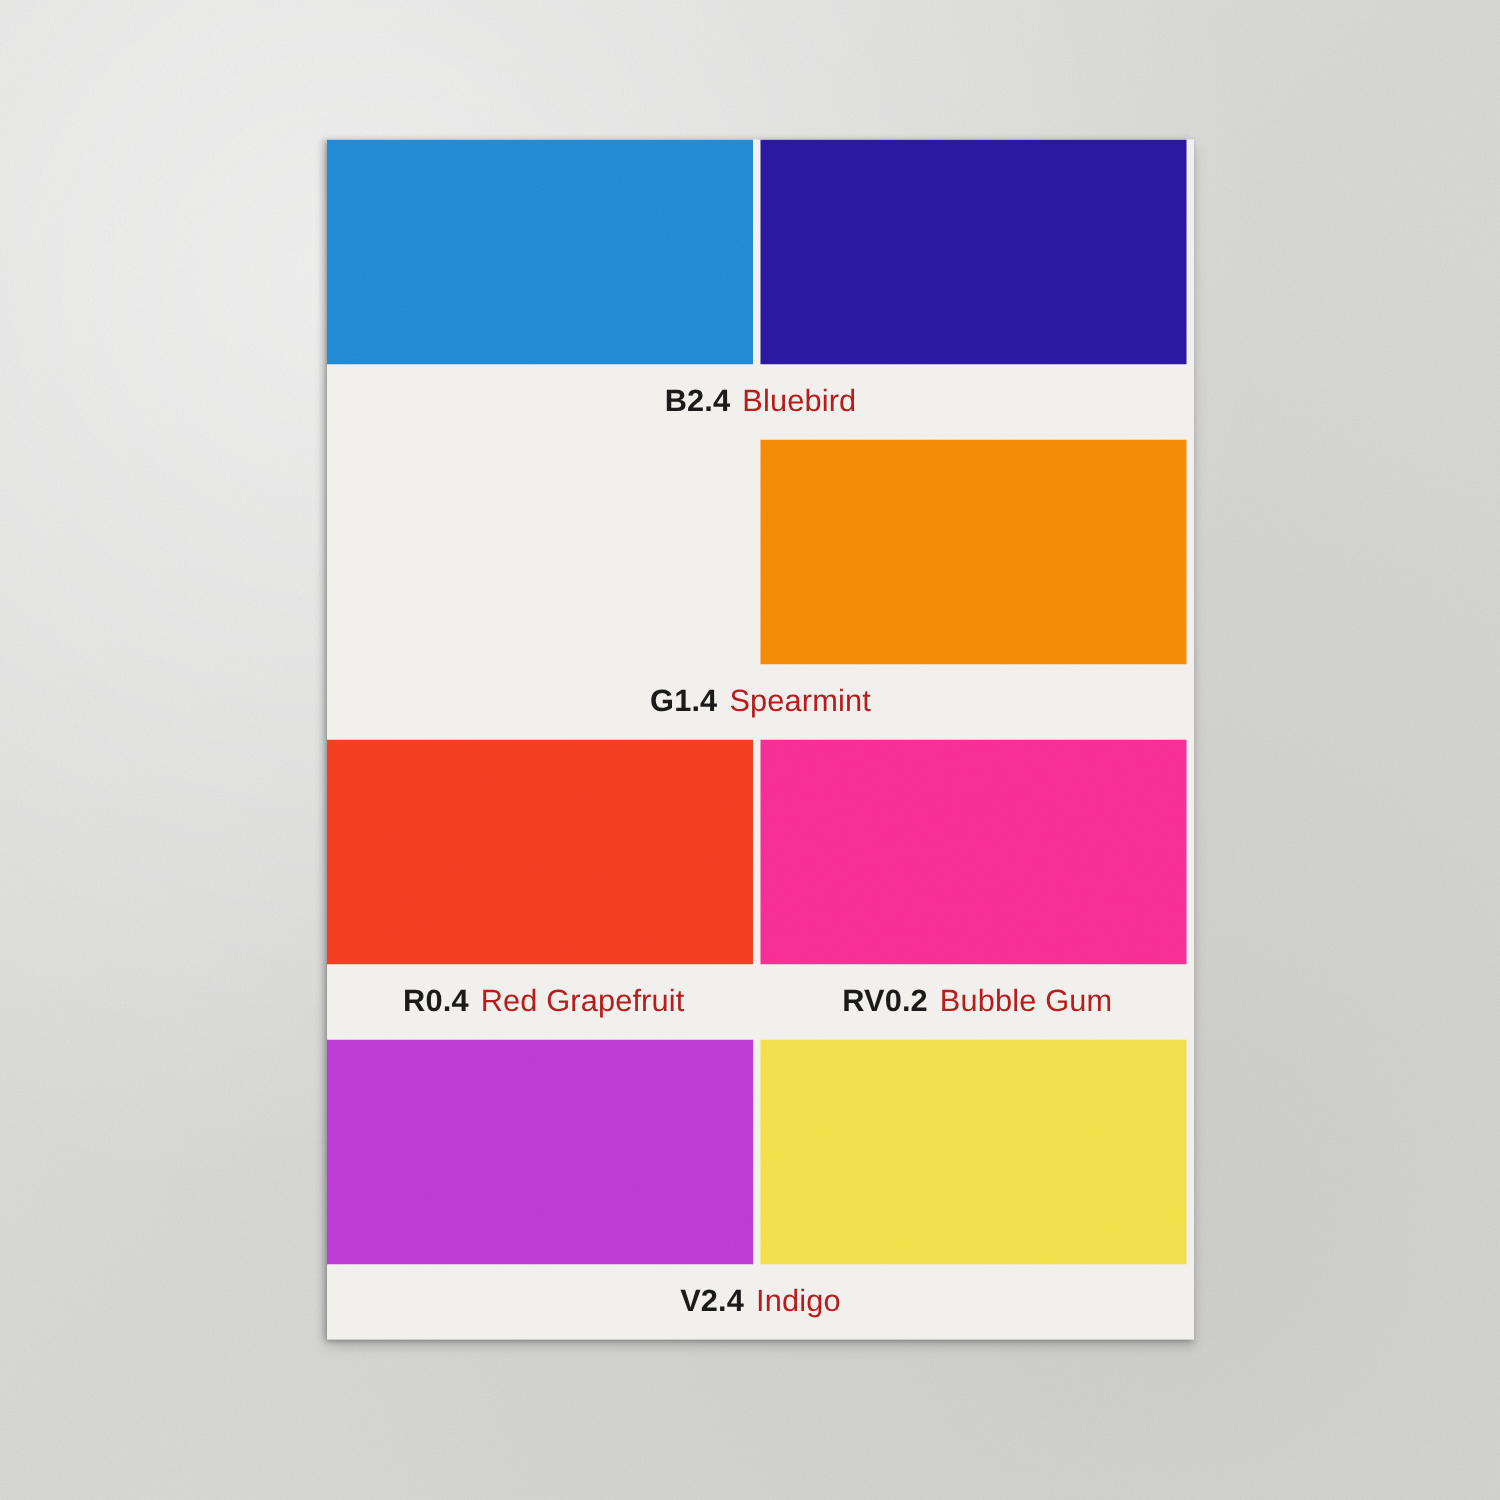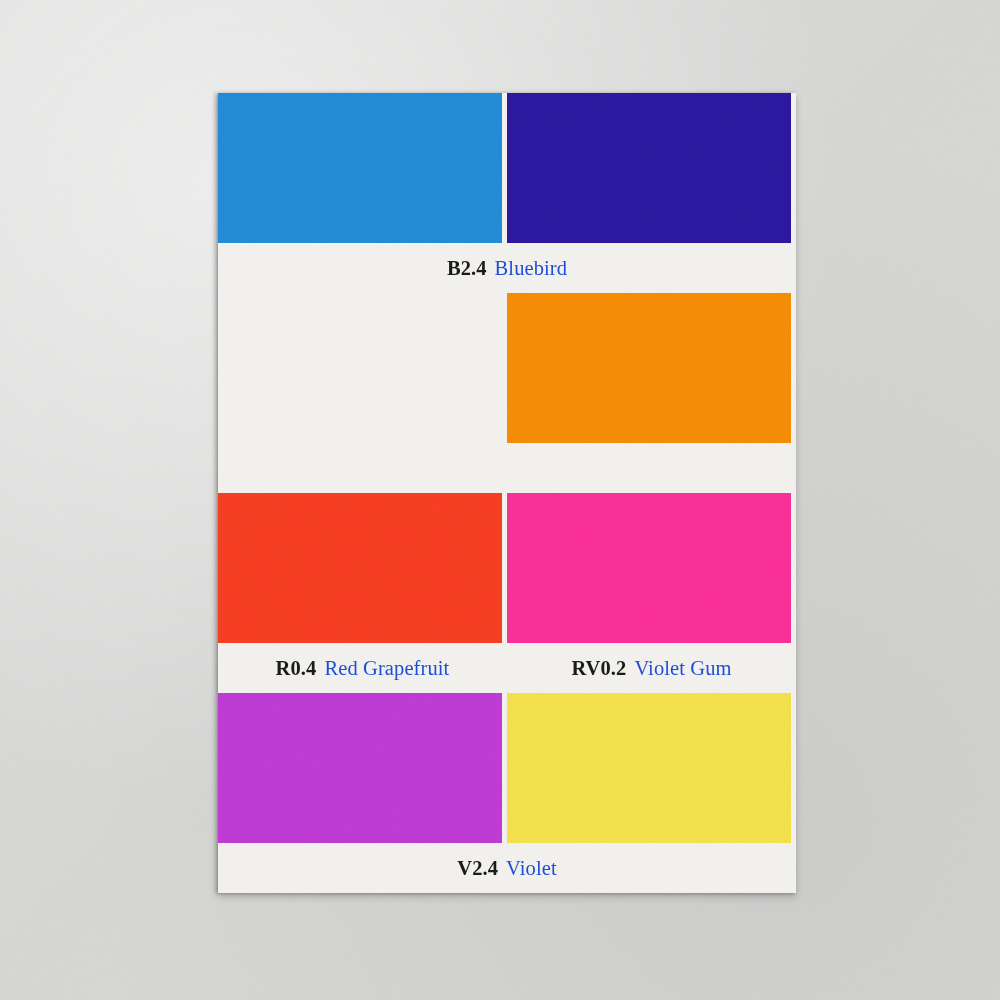--- a/index.html
+++ b/index.html
@@ -41,21 +41,20 @@
     width: 578px;
     height: 800px;
     background: #f2f1ee;
     box-shadow:
       -3px 0 4px rgba(90,90,90,0.30),
       0 4px 7px rgba(90,90,90,0.32),
       -1px 1px 2px rgba(110,110,110,0.35);
     overflow: hidden;
     display: flex;
     flex-direction: column;
-    font-family: Liberation Serif, serif;
   }
 
   .row {
     display: flex;
     flex-direction: column;
   }
 
   
   .swatch-pair {
     display: flex;
@@ -97,21 +96,21 @@
     font-size: 20.5px;
     letter-spacing: 0.1px;
     white-space: nowrap;
   }
   .label-code {
     font-weight: 700;
     color: #1b1b1b;
   }
   .label-name {
     font-weight: 400;
-    color: #1d4ed8;
+    color: #b91c1c;
   }
 
   
   .card-grain {
     position: absolute;
     inset: 0;
     opacity: 0.30;
     mix-blend-mode: multiply;
     pointer-events: none;
     z-index: 5;
@@ -169,20 +168,24 @@
           <rect width="100%" height="100%" filter="url(#n1)"></rect>
         </svg>
       </div>
       <div class="swatch right" style="background-color: rgb(245, 138, 6);">
         <svg class="grain" width="100%" height="100%">
           <rect width="100%" height="100%" filter="url(#n1)"></rect>
         </svg>
       </div>
     </div>
     <div class="label-pair">
+      <div class="label-cell">
+        <span class="label-code">G1.4</span>
+        <span class="label-name">Spearmint</span>
+      </div>
     </div>
   </div>
 
   <div class="row">
     <div class="swatch-pair">
       <div class="swatch left" style="background-color: rgb(246, 61, 34);">
         <svg class="grain" width="100%" height="100%">
           <rect width="100%" height="100%" filter="url(#n1)"></rect>
         </svg>
       </div>
@@ -192,42 +195,42 @@
         </svg>
       </div>
     </div>
     <div class="label-pair">
       <div class="label-cell">
         <span class="label-code">R0.4</span>
         <span class="label-name">Red Grapefruit</span>
       </div>
       <div class="label-cell">
         <span class="label-code">RV0.2</span>
-        <span class="label-name">Violet Gum</span>
+        <span class="label-name">Bubble Gum</span>
       </div>
     </div>
   </div>
 
   <div class="row">
     <div class="swatch-pair">
       <div class="swatch left" style="background-color: rgb(189, 58, 212);">
         <svg class="grain" width="100%" height="100%">
           <rect width="100%" height="100%" filter="url(#n1)"></rect>
         </svg>
       </div>
       <div class="swatch right" style="background-color: rgb(243, 224, 74);">
         <svg class="grain" width="100%" height="100%">
           <rect width="100%" height="100%" filter="url(#n1)"></rect>
         </svg>
       </div>
     </div>
     <div class="label-pair">
       <div class="label-cell">
         <span class="label-code">V2.4</span>
-        <span class="label-name">Violet</span>
+        <span class="label-name">Indigo</span>
       </div>
     </div>
   </div>
 
   <svg class="card-grain" width="578" height="800">
     <filter id="cardnoise">
       <feTurbulence type="fractalNoise" baseFrequency="1.1" numOctaves="2" stitchTiles="stitch"></feTurbulence>
       <feColorMatrix type="saturate" values="0"></feColorMatrix>
       <feComponentTransfer>
           <feFuncA type="linear" slope="0.10"></feFuncA>

